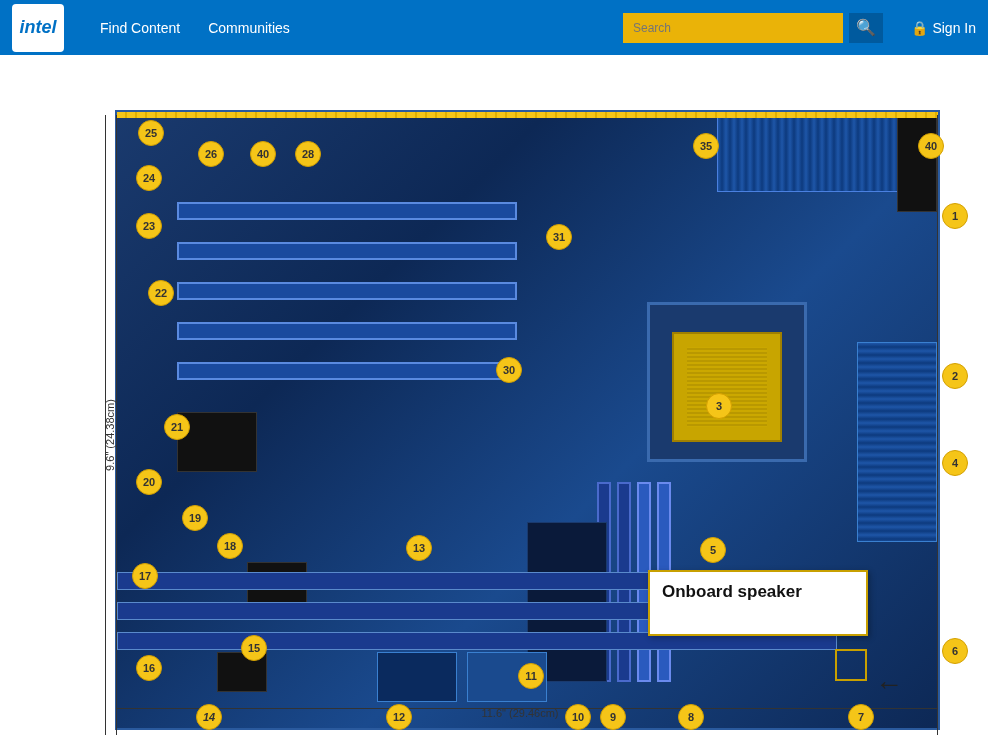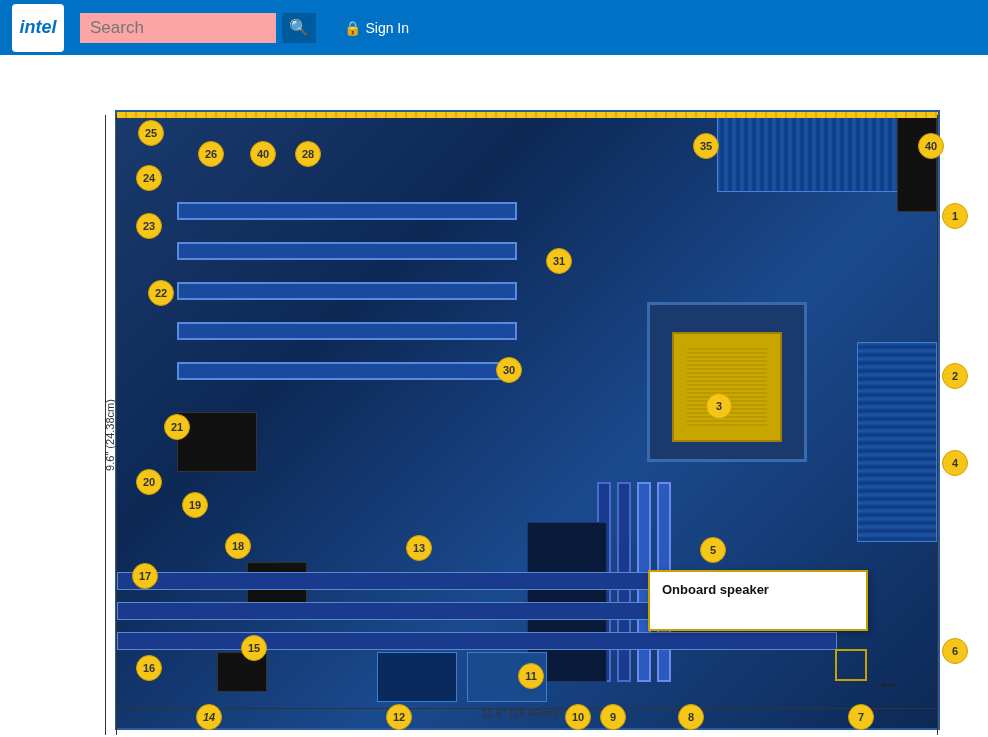--- a/index.html
+++ b/index.html
@@ -56,27 +56,27 @@
       font-size: 14px;
       text-decoration: none;
       cursor: pointer;
     }
     #search-area {
       display: flex;
       align-items: center;
       gap: 6px;
     }
     #search-input {
-      width: 196px;
+      width: 220px;
       height: 30px;
       border: none;
       padding: 0 10px;
-      font-size: 17px;
+      font-size: 12px;
       outline: none;
-      background: #fca5a5;
+      background: #eab308;
     }
     #search-btn {
       width: 34px;
       height: 30px;
       background: #005a9e;
       border: none;
       cursor: pointer;
       display: flex;
       align-items: center;
       justify-content: center;
@@ -183,21 +183,21 @@
       border: 2px solid #c8a000;
       padding: 10px 12px;
       width: 220px;
       z-index: 20;
       box-shadow: 2px 2px 6px rgba(0,0,0,0.3);
       top: 515px;
       left: 648px;
     }
     #tooltip-title {
       font-weight: bold;
-      font-size: 13px;
+      font-size: 17px;
       margin-bottom: 22px;
       color: #111;
     }
     #tooltip-text {
       font-size: 12px;
       color: #333;
       line-height: 1.4;
     }
     #tooltip-highlight {
       position: absolute;
@@ -239,20 +239,24 @@
       background: #1a4a9e;
       border: 2px solid #5a8ae0;
     }
   </style>
 </head>
 <body>
 
 <div id="header">
   <div id="logo-area">
     <div id="intel-logo">intel</div>
+  </div>
+  <div id="nav-links">
+    <span class="nav-link">Find Content</span>
+    <span class="nav-link">Communities</span>
   </div>
   <div id="search-area">
     <input id="search-input" type="text" placeholder="Search" style="">
     <button id="search-btn">
       <span>🔍</span>
     </button>
   </div>
   <div id="sign-in-btn">
     <span>🔒</span>
     <span>Sign In</span>
@@ -338,30 +342,30 @@
         <div class="badge" style="top: 649px; left: 678px;">8</div>
         <div class="badge" style="top: 649px; left: 600px;">9</div>
         <div class="badge" style="top: 649px; left: 565px;">10</div>
         <div class="badge" style="top: 608px; left: 518px;">11</div>
         <div class="badge" style="top: 649px; left: 386px;">12</div>
         <div class="badge" style="top: 480px; left: 406px;">13</div>
         <div class="badge" style="top: 649px; left: 196px; font-style: italic;">14</div>
         <div class="badge" style="top: 580px; left: 241px;">15</div>
         <div class="badge" style="top: 600px; left: 136px;">16</div>
         <div class="badge" style="top: 508px; left: 132px;">17</div>
-        <div class="badge" style="top: 478px; left: 225px;">18</div>
-        <div class="badge" style="top: 437px; left: 182px;">19</div>
+        <div class="badge" style="top: 478px; left: 217px;">18</div>
+        <div class="badge" style="top: 450px; left: 182px;">19</div>
         <div class="badge" style="top: 414px; left: 136px;">20</div>
         <div class="badge" style="top: 359px; left: 164px;">21</div>
         <div class="badge" style="top: 225px; left: 148px;">22</div>
         <div class="badge" style="top: 158px; left: 136px;">23</div>
         <div class="badge" style="top: 110px; left: 136px;">24</div>
         <div class="badge" style="top: 65px; left: 138px;">25</div>
         <div class="badge" style="top: 86px; left: 198px;">26</div>
         <div class="badge" style="top: 86px; left: 250px;">40</div>
         <div class="badge" style="top: 86px; left: 295px;">28</div>
         <div class="badge" style="top: 302px; left: 496px;">30</div>
-        <div class="badge" style="top: 169px; left: 546px; margin-top: 24px;">31</div>
+        <div class="badge" style="top: 169px; left: 546px;">31</div>
         <div class="badge" style="top: 78px; left: 693px;">35</div>
         <div class="badge" style="top: 78px; left: 918px;">40</div>
       </div>
   </div>
 </div>
 
 </body></html>

